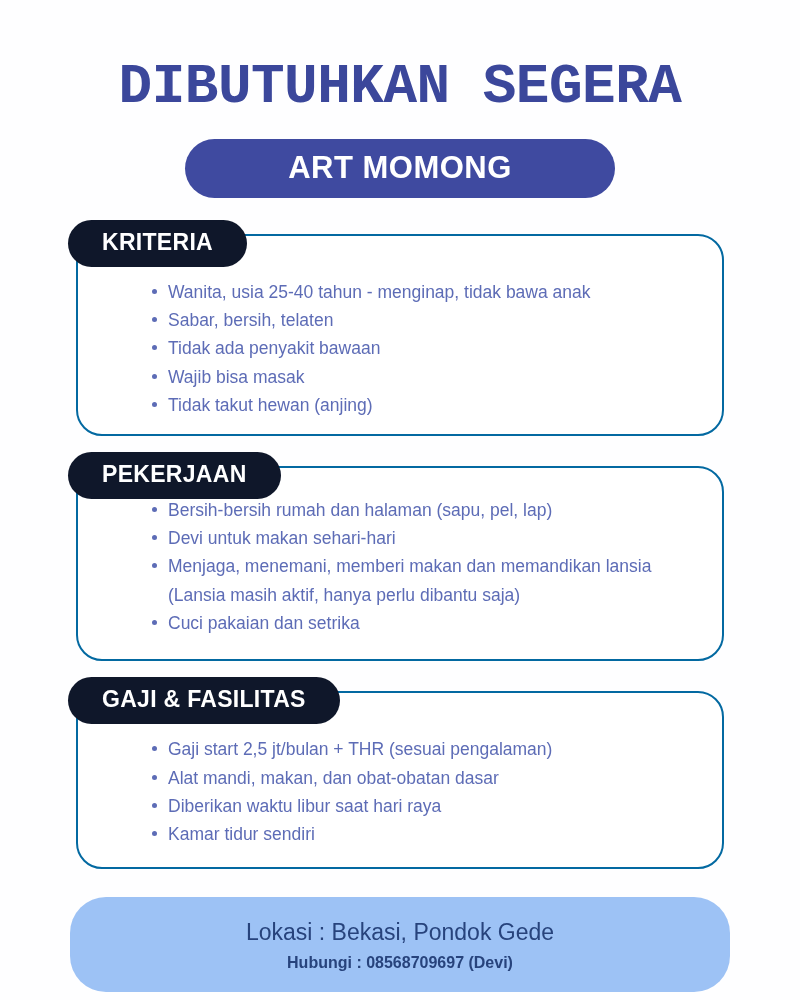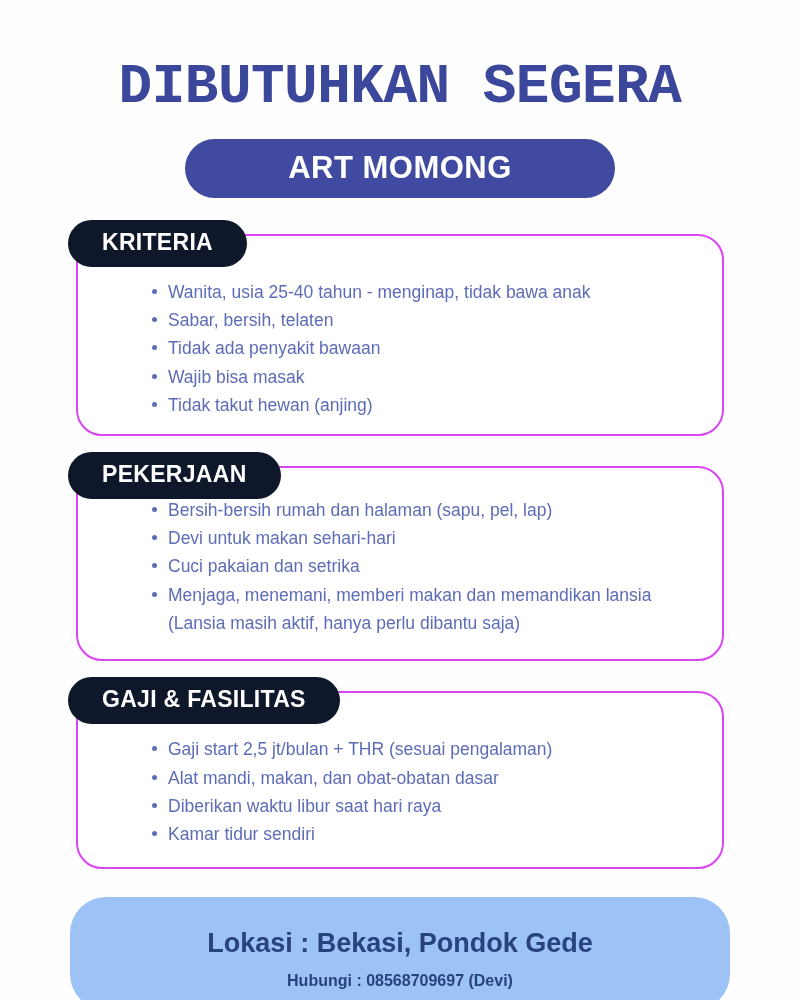--- a/index.html
+++ b/index.html
@@ -63,21 +63,21 @@
   }
   .section {
     position: relative;
     margin: 0 auto;
     width: 648px;
   }
   .section + .section {
     margin-top: 30px;
   }
   .section-card {
-    border: 2px solid #d946ef;
+    border: 2px solid #0369a1;
     border-radius: 26px;
     background: #ffffff;
     padding: 40px 26px 18px 26px;
     box-sizing: border-box;
     min-height: 60px;
   }
   .section-pill {
     position: absolute;
     top: -14px;
     left: -8px;
@@ -128,24 +128,24 @@
     margin: 28px auto 0;
     width: 660px;
     background: #9dc2f5;
     border-radius: 36px;
     text-align: center;
     padding: 18px 20px 20px;
     box-sizing: border-box;
   }
   .footer-location {
     color: #27437c;
-    font-size: 27px;
-    font-weight: bold;
+    font-size: 23px;
+    font-weight: normal;
     line-height: 1.2;
-    margin: 12px;
+    margin: 4px;
   }
   .footer-contact {
     color: #27437c;
     font-size: 16px;
     font-weight: bold;
     line-height: 1.2;
     margin: 7px 0 0;
   }
 </style>
 </head>
@@ -174,22 +174,22 @@
         </ul>
       </div>
     </div>
 
     <div class="section section-pekerjaan">
       <div class="section-pill">PEKERJAAN</div>
       <div class="section-card">
         <ul class="bullets">
           <li>Bersih-bersih rumah dan halaman (sapu, pel, lap)</li>
           <li>Devi untuk makan sehari-hari</li>
+          <li>Menjaga, menemani, memberi makan dan memandikan lansia (Lansia masih aktif, hanya perlu dibantu saja)</li>
           <li>Cuci pakaian dan setrika</li>
-          <li>Menjaga, menemani, memberi makan dan memandikan lansia (Lansia masih aktif, hanya perlu dibantu saja)</li>
         </ul>
       </div>
     </div>
 
     <div class="section section-gaji">
       <div class="section-pill">GAJI &amp; FASILITAS</div>
       <div class="section-card">
         <ul class="bullets">
           <li>Gaji start 2,5 jt/bulan + THR (sesuai pengalaman)</li>
           <li>Alat mandi, makan, dan obat-obatan dasar</li>

